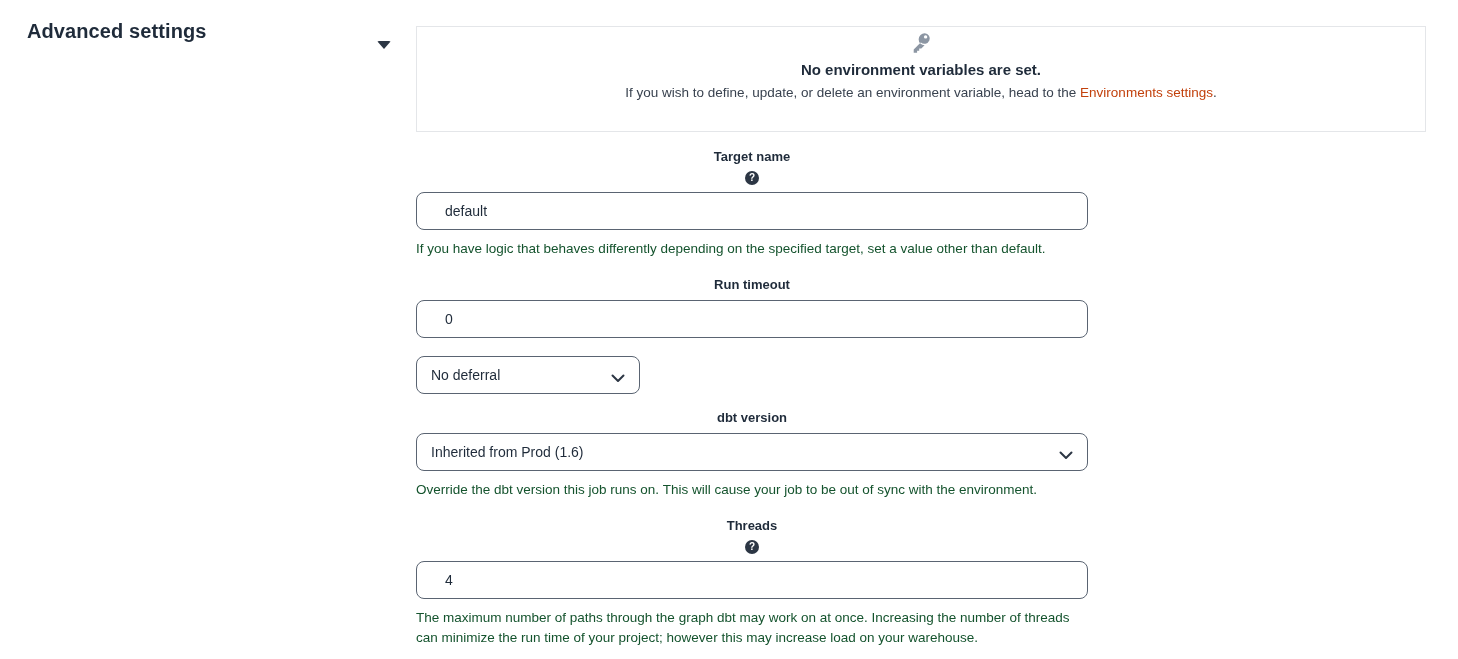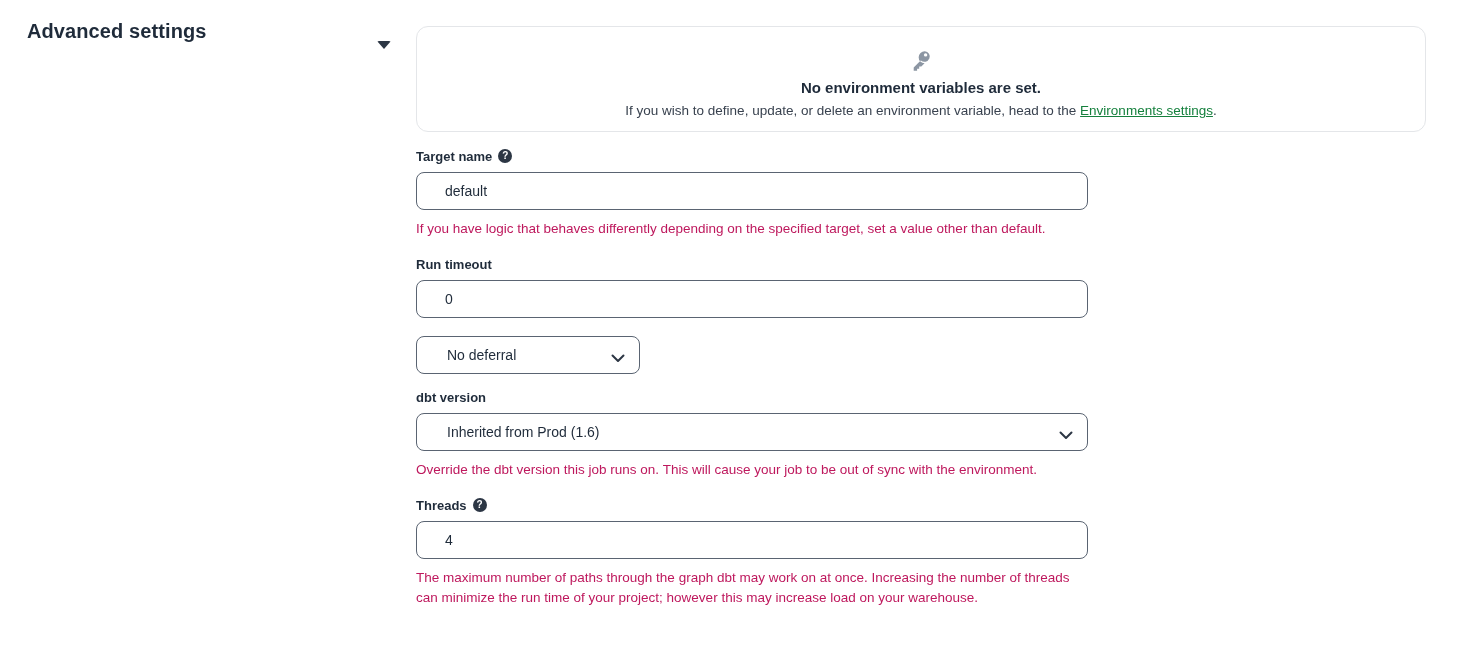--- a/index.html
+++ b/index.html
@@ -26,38 +26,38 @@
     border-right: 7px solid transparent;
     border-top: 8px solid #2c3644;
     border-radius: 2px;
   }
 
   
   .env-card {
     position: absolute; left: 416px; top: 26px;
     width: 1010px; height: 106px;
     border: 1px solid #e4e6e9;
-    border-radius: 12px;
+    border-radius: 0;
     background: #ffffff;
     text-align: center;
-    padding-top: 22px;
+    padding-top: 4px;
   }
   .env-card .key-wrap { height: 24px; }
   .env-heading { margin: 6px 0 0 0; font-size: 15px; font-weight: 700; color: #1f2b3a; }
   .env-message { margin: 7px 0 0 0; font-size: 13.5px; color: #39424f; }
-  .env-link { color: #15803d; text-decoration: underline; cursor: pointer; }
+  .env-link { color: #c2410c; cursor: pointer; }
 
   
   .form { position: absolute; left: 416px; top: 149px; width: 672px; }
   .field-group { margin-bottom: 18px; }
   .field-group.tight { margin-bottom: 16px; }
   .field-label {
-    display: flex; align-items: flex-start; gap: 6px;
+    display: flex; align-items: center; gap: 6px;
     font-size: 13px; font-weight: 700; color: #1f2b3a;
-    margin-bottom: 7px; line-height: 16px;
+    margin-bottom: 7px; line-height: 16px; flex-direction: column;
   }
   .help-badge {
     display: inline-flex; align-items: center; justify-content: center;
     width: 14px; height: 14px; border-radius: 50%;
     background: #2c3644; color: #ffffff;
     font-size: 10px; font-weight: 700; line-height: 1;
     cursor: pointer;
   }
   .text-input {
     width: 672px; height: 38px;
@@ -65,27 +65,27 @@
     padding: 0 28px; font-size: 14px; color: #1f2b3a;
     font-family: "Liberation Sans", sans-serif;
     background: #ffffff; outline: none;
   }
   .select-box {
     position: relative;
     height: 38px; width: 672px;
     border: 1px solid #5a6472; border-radius: 8px;
     background: #ffffff; cursor: pointer;
     display: flex; align-items: center;
-    padding: 0 40px 0 30px;
+    padding: 0 40px 0 14px;
     font-size: 14px; color: #1f2b3a;
   }
   .select-box.narrow { width: 224px; }
   .select-box .chevron { position: absolute; right: 14px; top: 13px; }
   .helper-text {
-    margin: 9px 0 0 0; font-size: 13.5px; line-height: 20px; color: #be185d;
+    margin: 9px 0 0 0; font-size: 13.5px; line-height: 20px; color: #14532d;
   }
 </style>
 </head>
 <body>
 
 <div class="page">
 
   <div class="header-block">
     <h1 class="page-title">Advanced settings</h1>
   </div>

